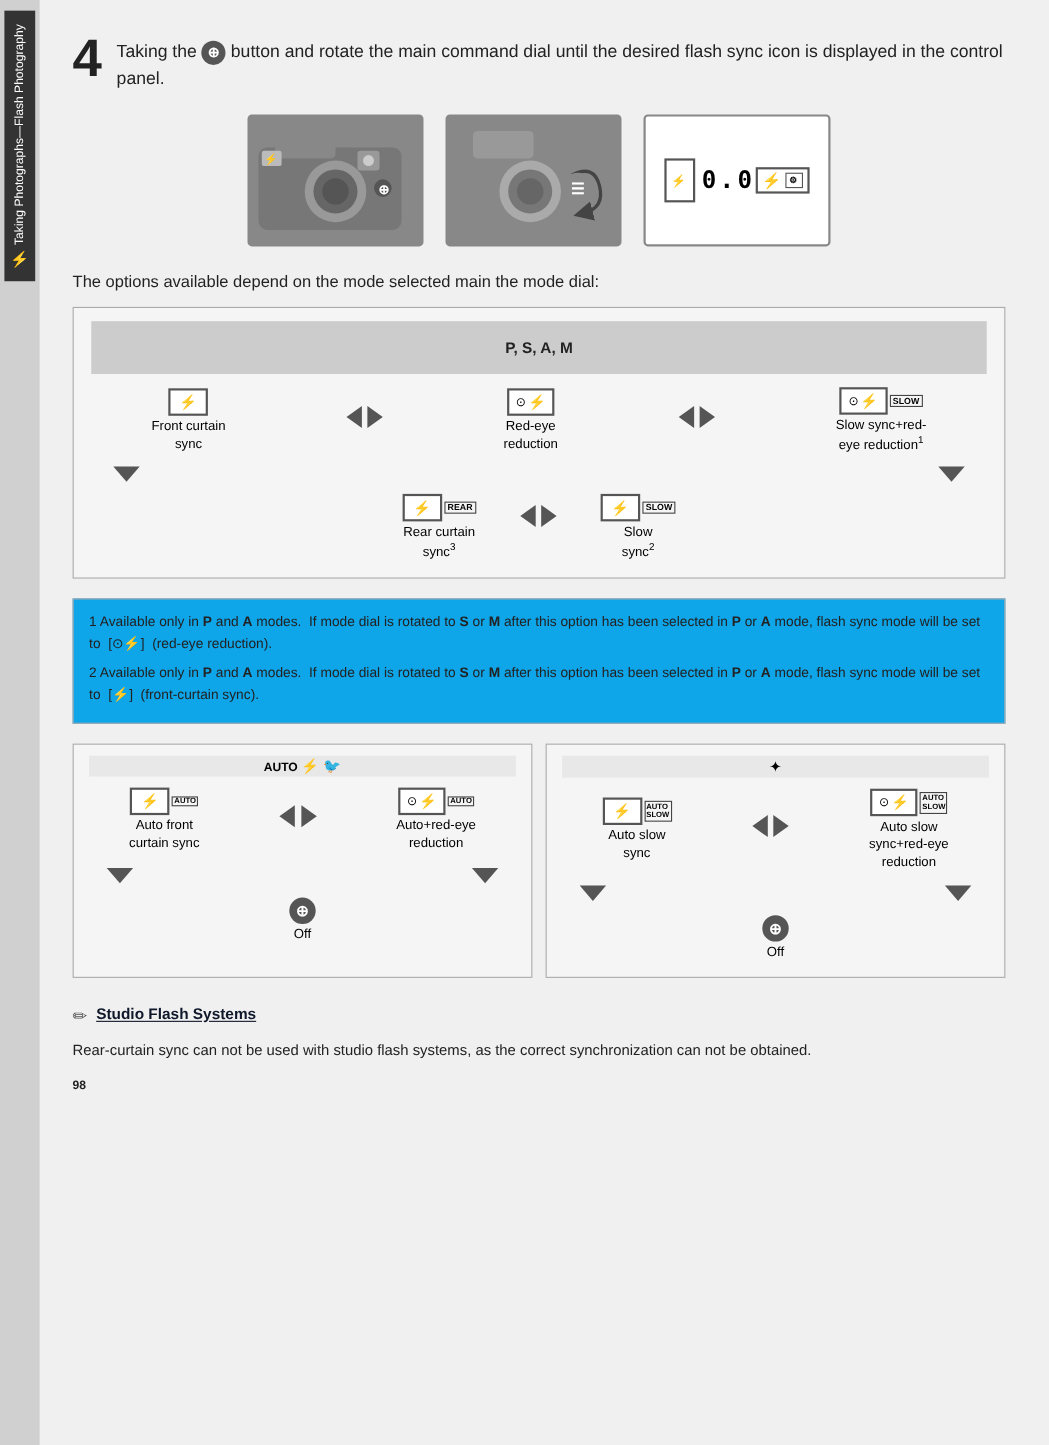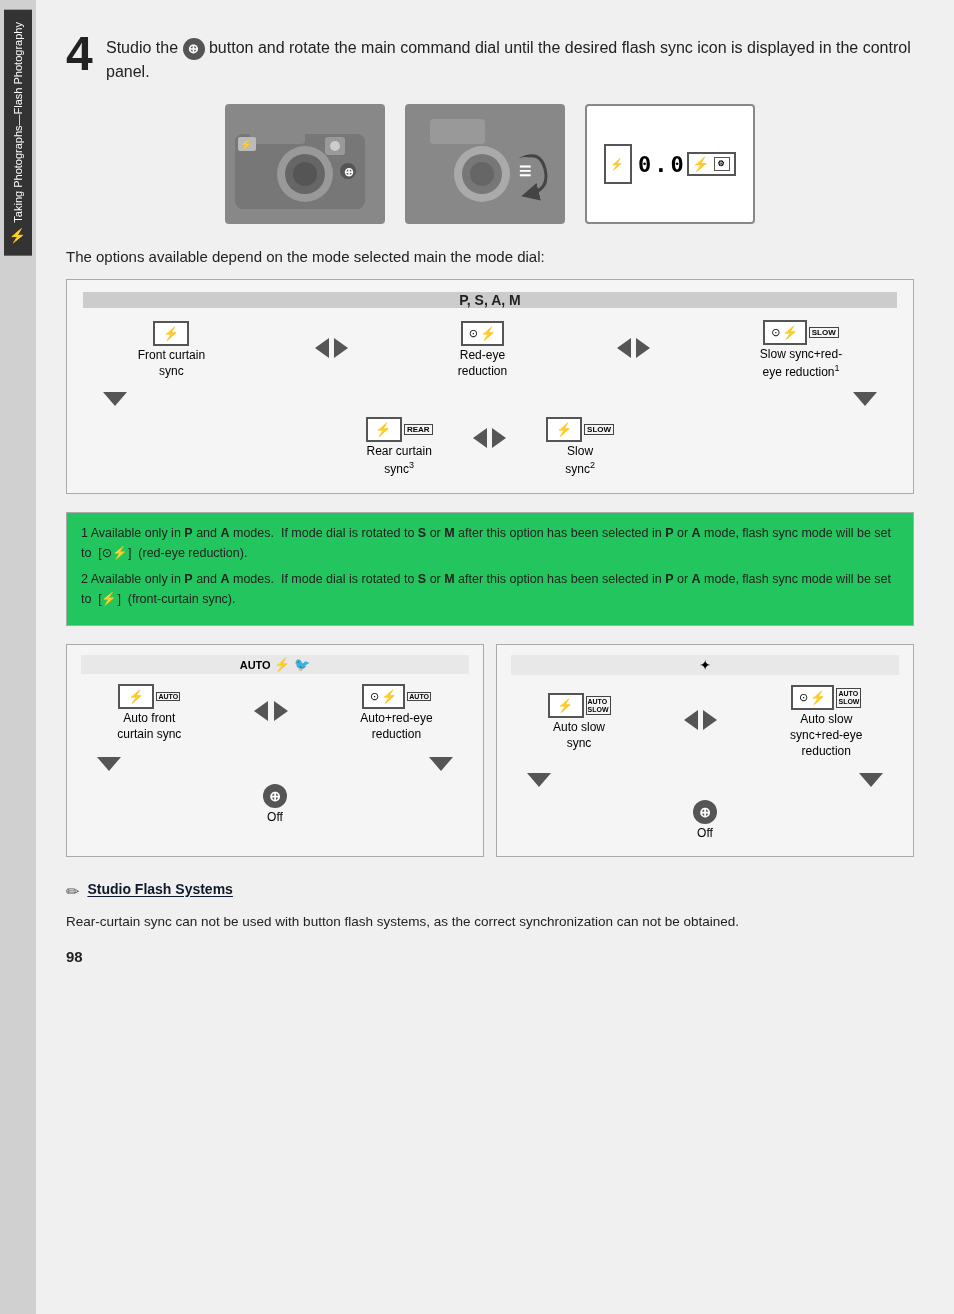--- a/index.html
+++ b/index.html
@@ -118,21 +118,21 @@
       background: #f5f5f5;
       padding: 12px 16px 16px;
       margin-bottom: 18px;
     }
     .mode-table-header {
       text-align: center;
       font-weight: bold;
       font-size: 14px;
       margin-bottom: 12px;
       background: #ccc;
-      padding: 0;
+      padding: 16px;
       color: #222;
     }
     .sync-icon-box {
       border: 2px solid #555;
       padding: 3px 6px;
       font-size: 11px;
       display: flex;
       align-items: center;
       gap: 2px;
       background: white;
@@ -144,21 +144,21 @@
       text-align: center;
       line-height: 1.3;
     }
     .arrow-lr {
       font-size: 20px;
       color: #555;
       text-align: center;
     }
     .footnotes-box {
       border: 1px solid #aaa;
-      background: #22c55e;
+      background: #0ea5e9;
       padding: 10px 14px;
       font-size: 12.5px;
       line-height: 1.6;
       color: #222;
       margin-bottom: 18px;
     }
     .footnotes-box p {
       margin-bottom: 6px;
     }
     
@@ -199,21 +199,21 @@
       text-decoration: underline;
       text-underline-offset: 2px;
     }
     .studio-body {
       font-size: 13.5px;
       line-height: 1.6;
       color: #222;
       margin-bottom: 16px;
     }
     .page-number {
-      font-size: 15px;
+      font-size: 11px;
       font-weight: bold;
       color: #222;
     }
     sup {
       font-size: 9px;
     }
     .slow-label {
       font-size: 8px;
       font-weight: bold;
       border: 1px solid #444;
@@ -287,21 +287,21 @@
     <span class="sidebar-bolt">⚡</span>
     <span>Taking Photographs—Flash Photography</span>
   </div>
 </div>
 
 <div class="main-content">
 
   <div class="step-header">
     <div class="step-number">4</div>
     <div class="step-text">
-      <span>Studio the</span>
+      <span>Taking the</span>
       <span class="bolt-icon-inline">⊕</span>
       <span>button and rotate the main command dial until the desired flash sync icon is displayed in the control panel.</span>
     </div>
   </div>
 
   <div class="images-row">
 
     <div class="camera-img">
       <svg width="150" height="110" viewBox="0 0 150 110">
         <rect x="5" y="25" width="130" height="75" rx="8" fill="#777"></rect>
@@ -550,17 +550,17 @@
     </div>
 
   </div>
 
   <div class="studio-note">
     <span class="pencil-icon">✏</span>
     <div>
       <div class="studio-title">Studio Flash Systems</div>
     </div>
   </div>
-  <p class="studio-body">Rear-curtain sync can not be used with button flash systems, as the correct synchronization can not be obtained.</p>
+  <p class="studio-body">Rear-curtain sync can not be used with studio flash systems, as the correct synchronization can not be obtained.</p>
 
   <div class="page-number">98</div>
 
 </div>
 
 </body></html>

